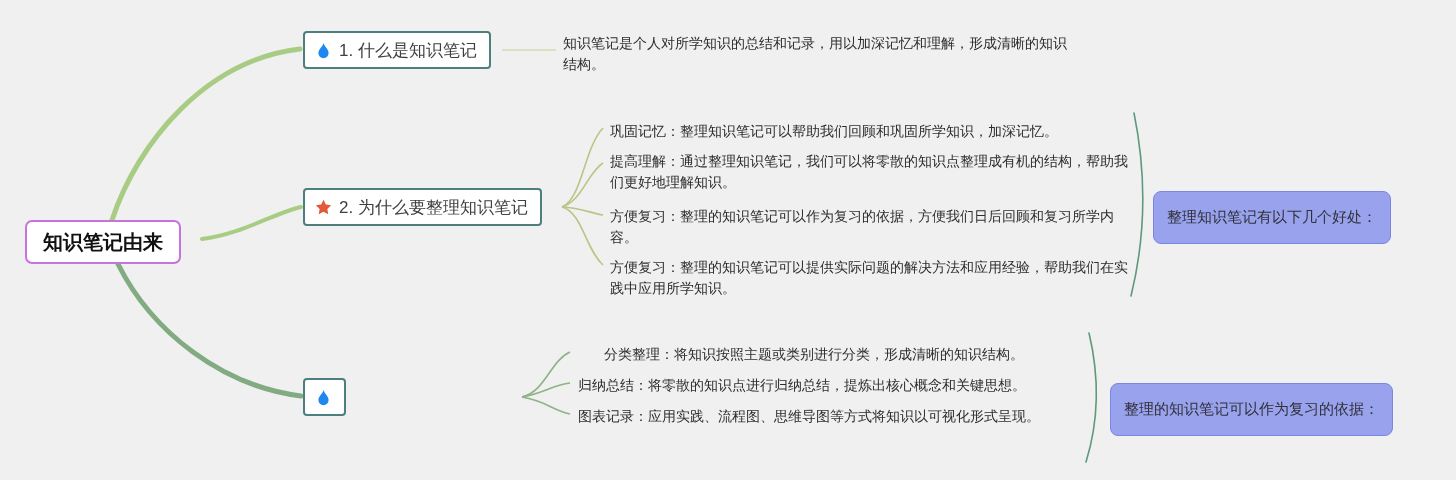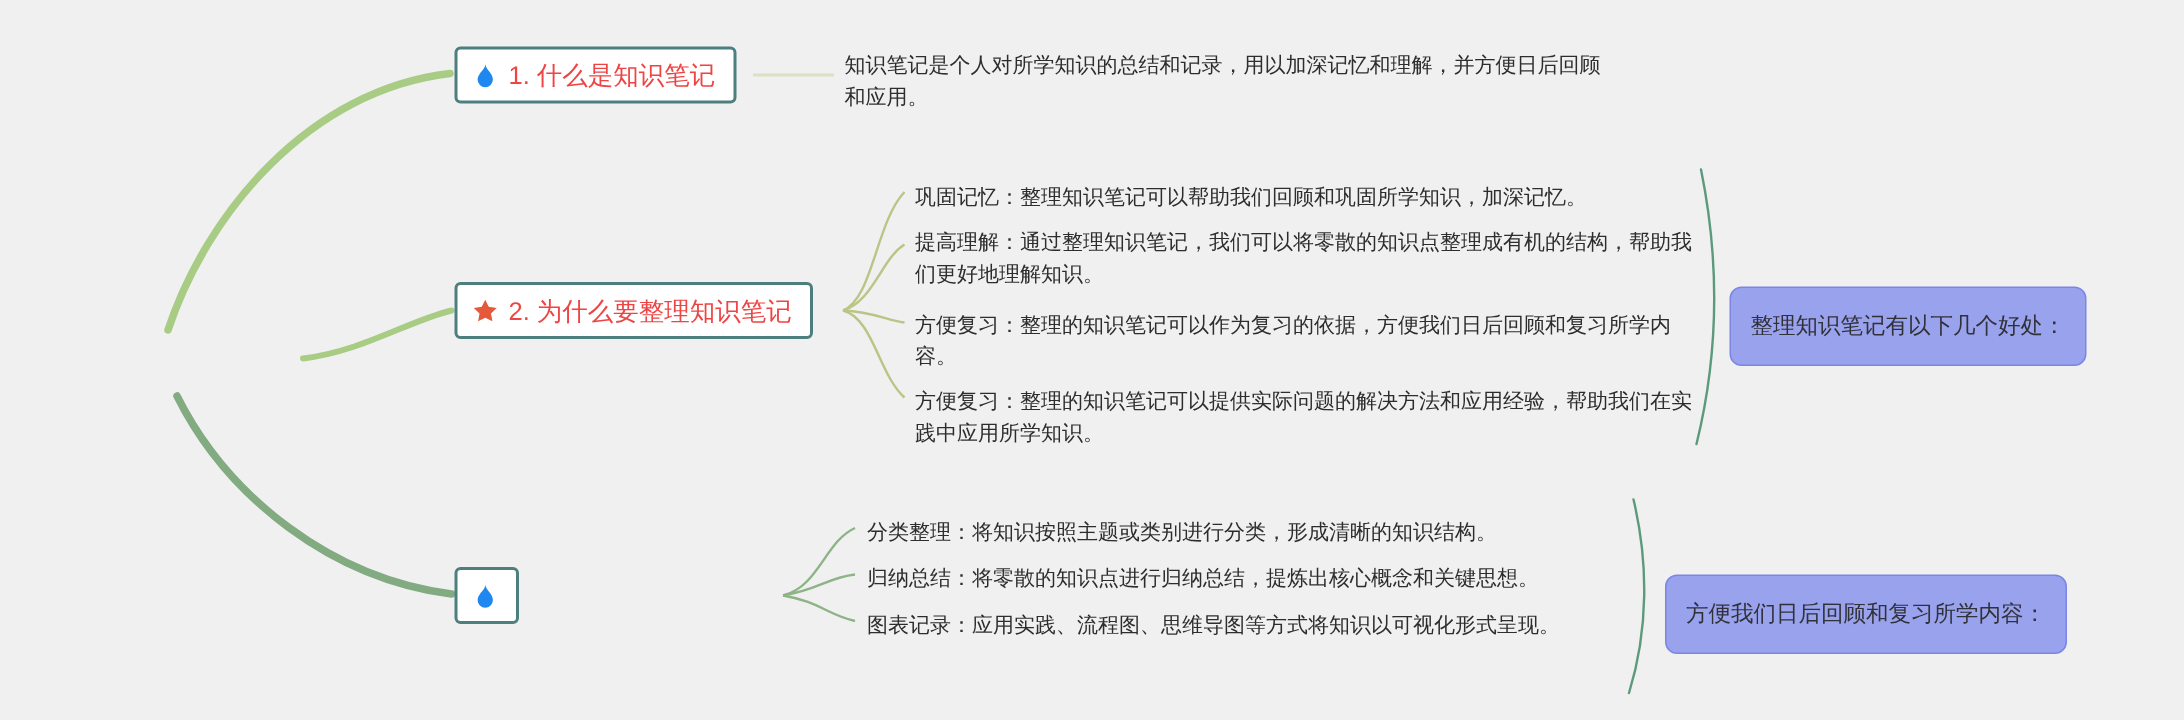--- a/index.html
+++ b/index.html
@@ -24,21 +24,21 @@
   .root-node{
     left:25px;top:220px;height:44px;
     padding:0 16px;
     border:2px solid #c873dd;border-radius:7px;
     font-size:20px;font-weight:bold;color:#111;
   }
   .branch-node{
     height:38px;
     padding:0 12px 0 10px;
     border:2px solid #4d7f7f;border-radius:4px;
-    font-size:17px;color:#ef4444;
+    font-size:17px;color:#404040;
     gap:7px;
   }
   .branch-node .icon{display:inline-flex;align-items:center;}
   .note-text{
     position:absolute;
     font-size:14px;line-height:21px;color:#2d2d2d;
   }
   .summary-label{
     position:absolute;
     box-sizing:border-box;
@@ -72,31 +72,34 @@
 
     <path d="M522,397 C546,391 550,361 570,352" fill="none" stroke="#8db386" stroke-width="1.6"></path>
     <path d="M522,397 C546,393 552,385 570,383" fill="none" stroke="#8db386" stroke-width="1.6"></path>
     <path d="M522,397 C546,401 552,410 570,414" fill="none" stroke="#8db386" stroke-width="1.6"></path>
 
     <path d="M1134,113 C1146,172 1146,235 1131,296" fill="none" stroke="#5d9a7c" stroke-width="1.6" stroke-linecap="round"></path>
 
     <path d="M1089,333 C1099,375 1099,420 1086,462" fill="none" stroke="#5d9a7c" stroke-width="1.6" stroke-linecap="round"></path>
   </svg>
 
+  <div class="node root-node">
+    <span>知识笔记由来</span>
+  </div>
 
   <div class="node branch-node" style="left:303px;top:31px;">
     <span class="icon">
       <svg width="17" height="17" viewBox="0 0 16 16">
           <path fill="#1e88f0" d="M8 0.8 C7.9 3.2 5.9 4.9 4.6 6.7 C3.7 8 3.2 9.2 3.2 10.4 A4.8 4.8 0 0 0 12.8 10.4 C12.8 8.6 11.7 6.9 10.4 5.2 C9.4 3.9 8.3 2.6 8 0.8 Z"></path>
         </svg>
     </span>
     <span>1. 什么是知识笔记</span>
   </div>
 
-  <div class="note-text" style="left:563px;top:33px;width:516px;white-space:normal;">知识笔记是个人对所学知识的总结和记录，用以加深记忆和理解，并方便日后回顾和应用。</div>
+  <div class="note-text" style="left:563px;top:33px;width:516px;white-space:normal;">知识笔记是个人对所学知识的总结和记录，用以加深记忆和理解，形成清晰的知识结构。</div>
 
   <div class="node branch-node" style="left:303px;top:188px;text-align:right;">
     <span class="icon">
       <svg width="17" height="17" viewBox="0 0 16 16">
           <polygon fill="#e4593a" points="8,0.8 10.2,5.2 15.2,5.9 11.6,9.4 12.5,14.3 8,12 3.5,14.3 4.4,9.4 0.8,5.9 5.8,5.2"></polygon>
         </svg>
     </span>
     <span>2. 为什么要整理知识笔记</span>
   </div>
 
@@ -108,19 +111,19 @@
   <div class="summary-label" style="left:1153px;top:191px;">整理知识笔记有以下几个好处：</div>
 
   <div class="node branch-node" style="left:303px;top:378px;">
     <span class="icon">
       <svg width="17" height="17" viewBox="0 0 16 16">
           <path fill="#1e88f0" d="M8 0.8 C7.9 3.2 5.9 4.9 4.6 6.7 C3.7 8 3.2 9.2 3.2 10.4 A4.8 4.8 0 0 0 12.8 10.4 C12.8 8.6 11.7 6.9 10.4 5.2 C9.4 3.9 8.3 2.6 8 0.8 Z"></path>
         </svg>
     </span>
   </div>
 
-  <div class="note-text" style="left:578px;top:344px;width:540px;">分类整理：将知识按照主题或类别进行分类，形成清晰的知识结构。</div>
+  <div class="note-text" style="left:604px;top:344px;width:540px;">分类整理：将知识按照主题或类别进行分类，形成清晰的知识结构。</div>
   <div class="note-text" style="left:578px;top:375px;width:540px;">归纳总结：将零散的知识点进行归纳总结，提炼出核心概念和关键思想。</div>
   <div class="note-text" style="left:578px;top:406px;width:540px;">图表记录：应用实践、流程图、思维导图等方式将知识以可视化形式呈现。</div>
 
-  <div class="summary-label" style="left:1110px;top:383px;">方便我们日后回顾和复习所学内容：</div>
+  <div class="summary-label" style="left:1110px;top:383px;">整理的知识笔记可以作为复习的依据：</div>
 
 </div>
 
 </body></html>

